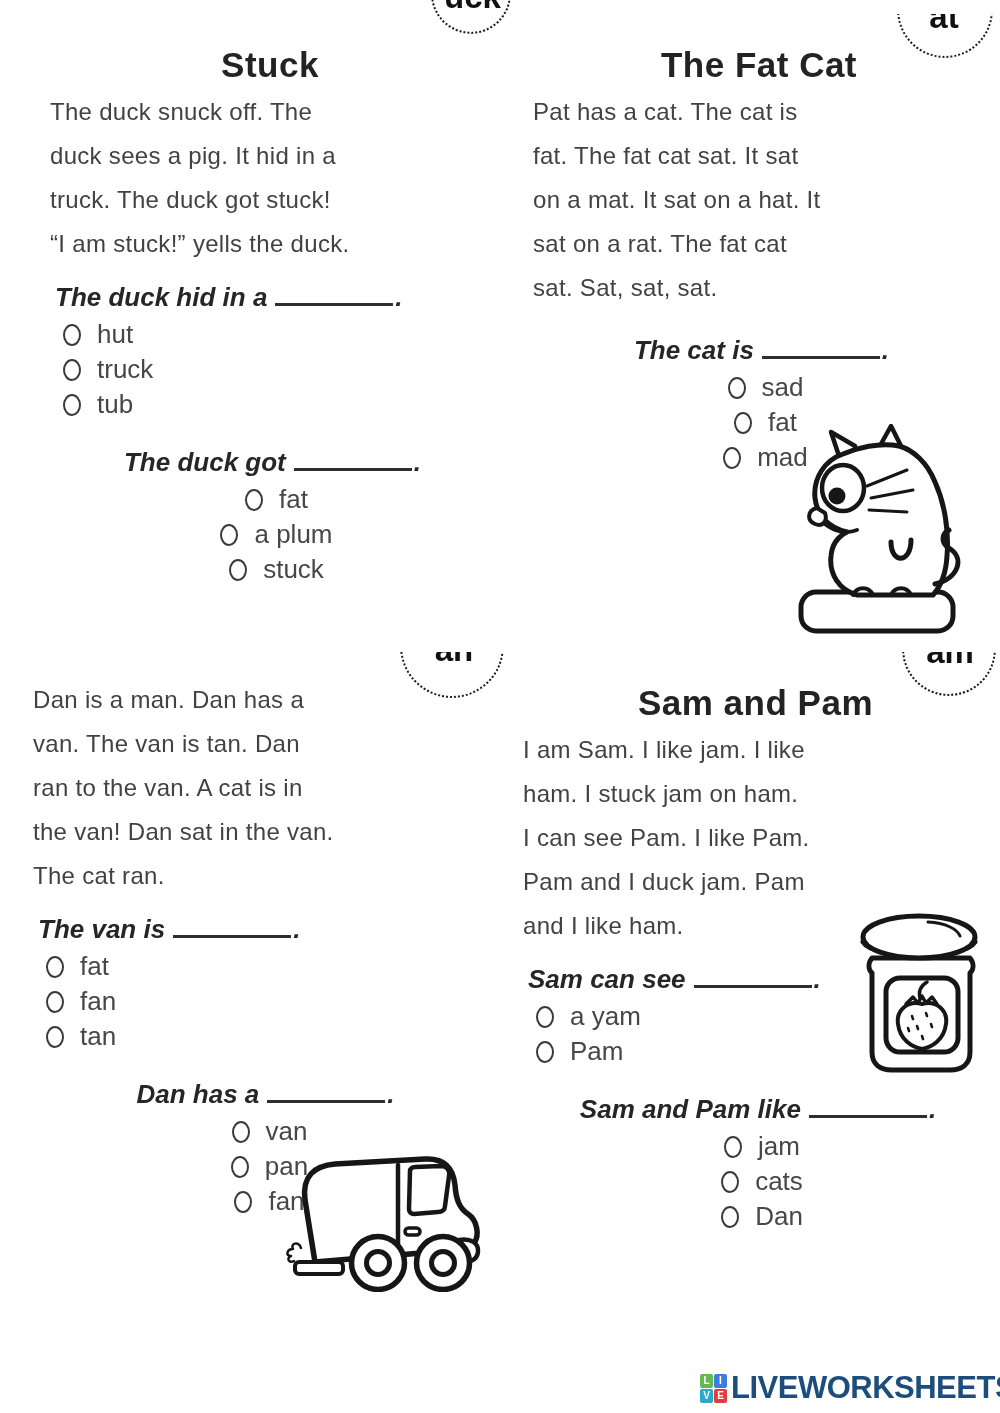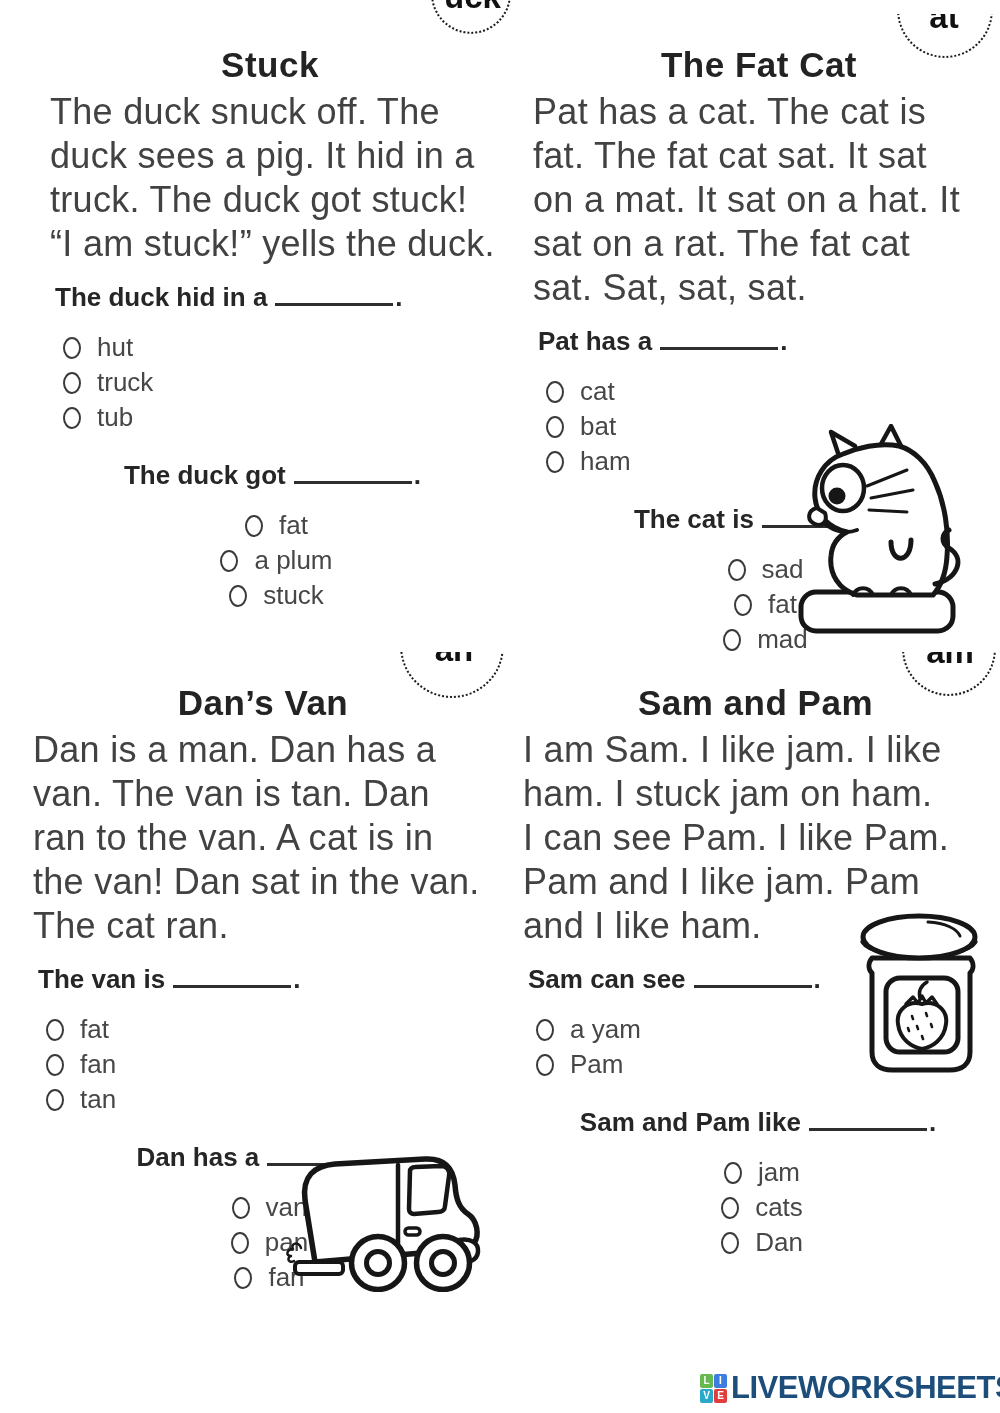--- a/index.html
+++ b/index.html
@@ -8,26 +8,26 @@
     width:1000px; height:1413px; position:relative; overflow:hidden;
     background:#ffffff; color:#414141;
     font-family:"Liberation Sans", sans-serif;
   }
   .quad { position:absolute; }
   .title {
     margin:0; text-align:center; font-size:35px; line-height:50px;
     font-weight:700; color:#232323; letter-spacing:0.5px;
   }
   .passage { margin-top:0; }
-  .pline { font-size:36px; line-height:44px; white-space:nowrap; color:#424242; letter-spacing:0.3px; }
+  .pline { font-size:24px; line-height:44px; white-space:nowrap; color:#424242; letter-spacing:0.3px; }
   .question.q1 { margin-top:12px; }
   .question.q2 { margin-top:21px;text-align:center; }
-  .q-stem { padding-left:5px; font-size:26px; line-height:38px; font-weight:700; color:#262626; white-space:nowrap; }
+  .q-stem { padding-left:5px; font-size:26px; line-height:38px; font-weight:700; color:#262626; white-space:nowrap;font-style:italic; }
   .blank { display:inline-block; width:118px; height:0.85em; border-bottom:3px solid #2e2e2e; margin-left:8px; margin-right:2px; }
-  .options { margin-top:14px; }
+  .options { margin-top:1px; }
   .option { padding-left:13px; font-size:26px; line-height:35px; color:#474747; cursor:pointer; white-space:nowrap; }
   .bubble {
     display:inline-block; width:18px; height:22px; border:2.5px solid #3a3a3a;
     border-radius:50%; margin-right:16px; vertical-align:-3px; background:#fff;
   }
   
   .badge-clip { position:absolute; overflow:hidden; }
   .badge-circle { position:absolute; border:2.5px dotted #1c1c1c; border-radius:50%; background:transparent; }
   .badge-label { position:absolute; left:0; right:0; text-align:center; font-size:33px; font-weight:700; color:#111; }
   .illo { position:absolute; }
@@ -90,40 +90,31 @@
 
 <section class="quad" style="left:533px; top:40px; width:452px">
   <h2 class="title">The Fat Cat</h2>
   <div class="passage">
     <div class="pline">Pat has a cat. The cat is</div>
     <div class="pline">fat. The fat cat sat. It sat</div>
     <div class="pline">on a mat. It sat on a hat. It</div>
     <div class="pline">sat on a rat. The fat cat</div>
     <div class="pline">sat. Sat, sat, sat.</div>
   </div>
-  <div class="question q1">
-    <div class="q-stem"><span>Pat has a</span><span class="blank"></span><span>.</span></div>
-    <div class="options">
-      <div class="option"><span class="bubble"></span><span>cat</span></div>
-      <div class="option"><span class="bubble"></span><span>bat</span></div>
-      <div class="option"><span class="bubble"></span><span>ham</span></div>
-    </div>
-  </div>
   <div class="question q2">
     <div class="q-stem"><span>The cat is</span><span class="blank"></span><span>.</span></div>
     <div class="options">
       <div class="option"><span class="bubble"></span><span>sad</span></div>
       <div class="option"><span class="bubble"></span><span>fat</span></div>
       <div class="option"><span class="bubble"></span><span>mad</span></div>
     </div>
   </div>
 </section>
 
 <section class="quad" style="left:33px; top:678px; width:460px">
-  <h2 class="title">Dan’s Van</h2>
   <div class="passage">
     <div class="pline">Dan is a man. Dan has a</div>
     <div class="pline">van. The van is tan. Dan</div>
     <div class="pline">ran to the van. A cat is in</div>
     <div class="pline">the van! Dan sat in the van.</div>
     <div class="pline">The cat ran.</div>
   </div>
   <div class="question q1">
     <div class="q-stem"><span>The van is</span><span class="blank"></span><span>.</span></div>
     <div class="options">
@@ -141,21 +132,21 @@
     </div>
   </div>
 </section>
 
 <section class="quad" style="left:523px; top:678px; width:465px">
   <h2 class="title">Sam and Pam</h2>
   <div class="passage">
     <div class="pline">I am Sam. I like jam. I like</div>
     <div class="pline">ham. I stuck jam on ham.</div>
     <div class="pline">I can see Pam. I like Pam.</div>
-    <div class="pline">Pam and I like jam. Pam</div>
+    <div class="pline">Pam and I duck jam. Pam</div>
     <div class="pline">and I like ham.</div>
   </div>
   <div class="question q1">
     <div class="q-stem"><span>Sam can see</span><span class="blank"></span><span>.</span></div>
     <div class="options">
       <div class="option"><span class="bubble"></span><span>a yam</span></div>
       <div class="option"><span class="bubble"></span><span>Pam</span></div>
     </div>
   </div>
   <div class="question q2">

